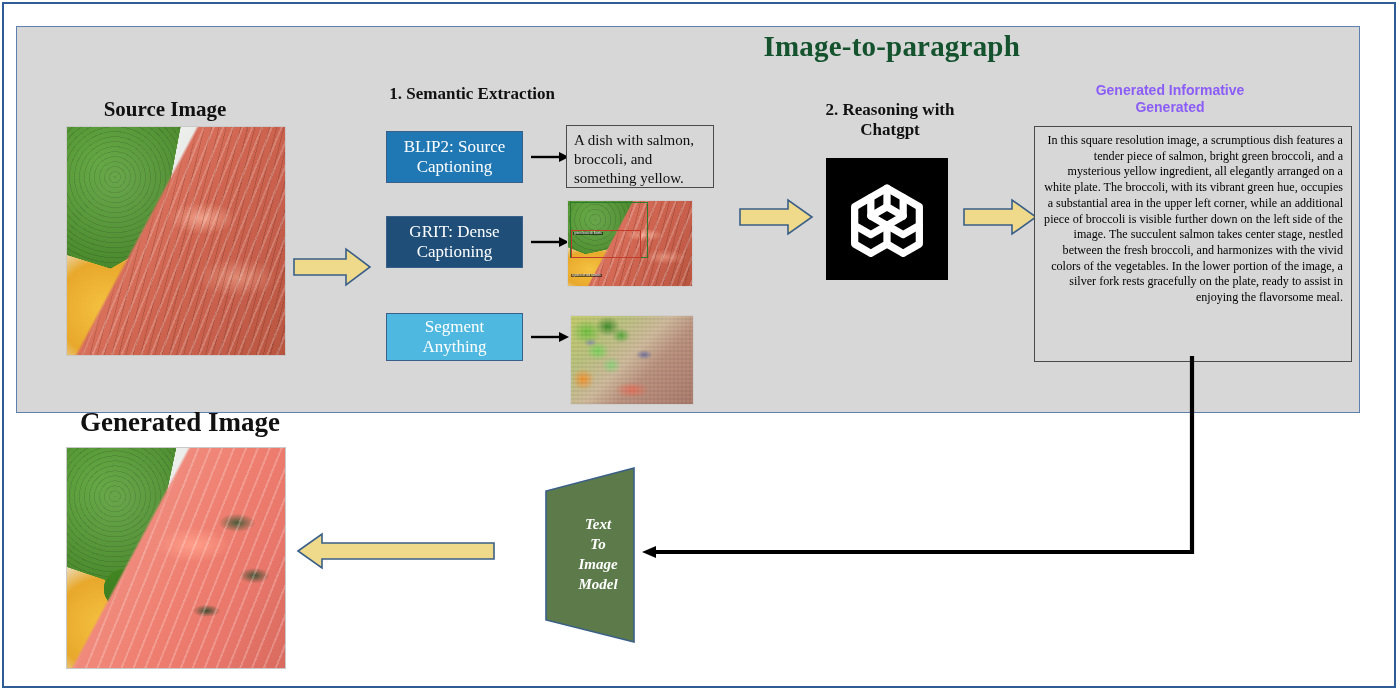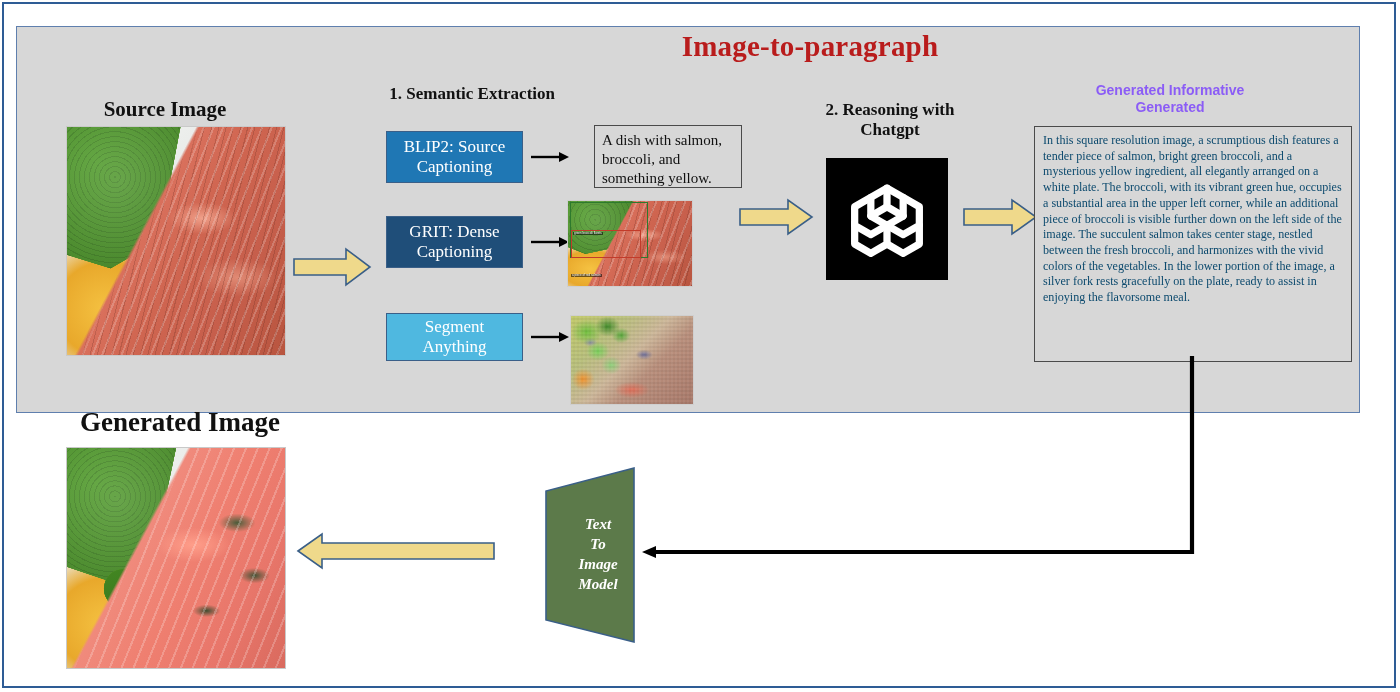--- a/index.html
+++ b/index.html
@@ -14,22 +14,22 @@
     position:absolute;left:2px;top:2px;width:1394px;height:686px;
     border:2px solid #2e5c95;box-sizing:border-box;
   }
 
   .gray-panel{
     position:absolute;left:16px;top:26px;width:1344px;height:387px;
     background:#d7d7d7;border:1px solid #5f7fae;box-sizing:border-box;
   }
 
   .title{
-    position:absolute;left:600px;top:30px;width:420px;text-align:center;
-    font-size:29px;font-weight:bold;color:#b91c1c;letter-spacing:0.2px;
+    position:absolute;left:600px;top:30px;width:420px;text-align:right;
+    font-size:29px;font-weight:bold;color:#14532d;letter-spacing:0.2px;
   }
 
   .lbl{
     position:absolute;font-weight:bold;color:#111;text-align:center;
   }
   .lbl-source{left:55px;top:97px;width:220px;font-size:21px;}
   .lbl-gen{left:60px;top:407px;width:240px;font-size:27px;}
   .lbl-step1{left:355px;top:84px;width:200px;font-size:17px;text-align:right;}
   .lbl-step2{left:800px;top:100px;width:180px;font-size:17px;line-height:1.15;}
   .lbl-green{
@@ -130,21 +130,21 @@
   .box-sam{background:#4fb8e0;}
 
   .caption-box{
     position:absolute;box-sizing:border-box;background:#d7d7d7;
     border:1px solid #4a4a4a;font-size:15px;line-height:1.25;
     color:#111;padding:5px 7px;text-align:left;
   }
   .para-box{
     position:absolute;box-sizing:border-box;background:#d7d7d7;
     border:1px solid #4a4a4a;font-size:12.1px;line-height:1.3;
-    color:#0c4a6e;padding:6px 8px;text-align:left;
+    color:#000000;padding:6px 8px;text-align:right;
   }
 
   
   .yarrow{position:absolute;}
   .yarrow svg{display:block;}
   .barrow{position:absolute;}
   .barrow svg{display:block;}
 
   .trapz{position:absolute;}
   .trapz svg{display:block;}
@@ -203,21 +203,21 @@
       <div>BLIP2: Source</div>
       <div>Captioning</div>
     </div>
   </div>
   <div class="barrow" style="left:531px;top:147px;">
     <svg width="40" height="20" viewBox="0 0 40 20">
       <line x1="0" y1="10" x2="30" y2="10" stroke="#000" stroke-width="2.4"></line>
       <polygon points="38,10 28,5 28,15" fill="#000"></polygon>
     </svg>
   </div>
-  <div class="caption-box" style="left:566px;top:125px;width:148px;height:63px;margin-left:28px;">
+  <div class="caption-box" style="left:566px;top:125px;width:148px;height:63px;">
     <span>A dish with salmon, broccoli, and something yellow.</span>
   </div>
 
   <div class="box box-grit" style="left:386px;top:216px;width:137px;height:52px;">
     <div>
       <div>GRIT: Dense</div>
       <div>Captioning</div>
     </div>
   </div>
   <div class="barrow" style="left:531px;top:232px;">

